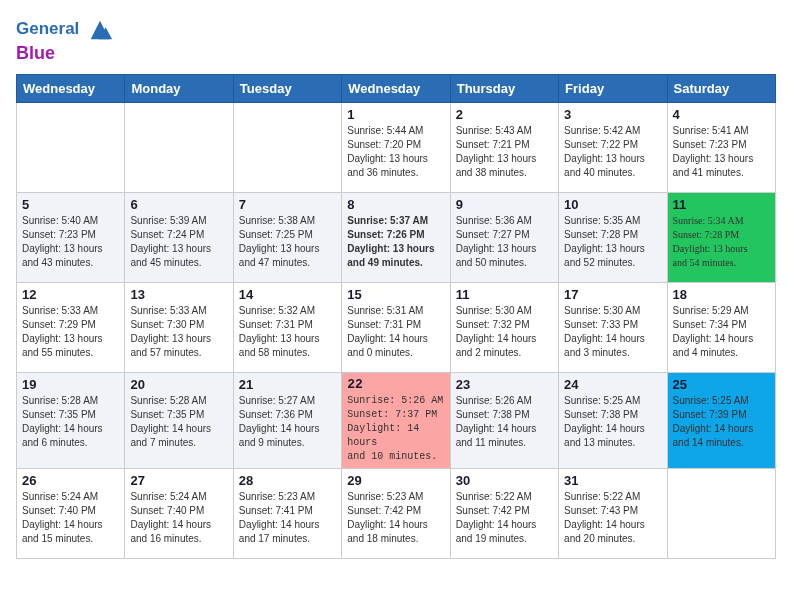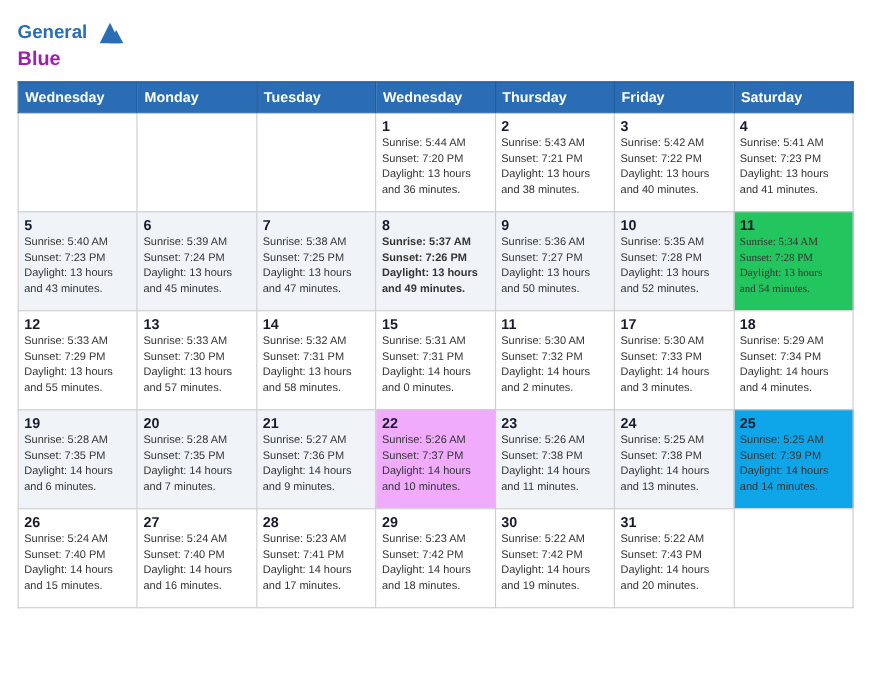--- a/index.html
+++ b/index.html
@@ -271,21 +271,21 @@
 Daylight: 14 hours
 and 7 minutes.</div>
         </td>
         <td style="background: rgb(240, 244, 248);">
           <div class="day-number">21</div>
           <div class="day-info" style="white-space: pre-line;">Sunrise: 5:27 AM
 Sunset: 7:36 PM
 Daylight: 14 hours
 and 9 minutes.</div>
         </td>
-        <td style="background: #f0abfc;">
+        <td style="background: #fca5a5; font-family: Liberation Mono, monospace;">
           <div class="day-number">22</div>
           <div class="day-info" style="white-space: pre-line;">Sunrise: 5:26 AM
 Sunset: 7:37 PM
 Daylight: 14 hours
 and 10 minutes.</div>
         </td>
         <td style="background: rgb(240, 244, 248);">
           <div class="day-number">23</div>
           <div class="day-info" style="white-space: pre-line;">Sunrise: 5:26 AM
 Sunset: 7:38 PM

